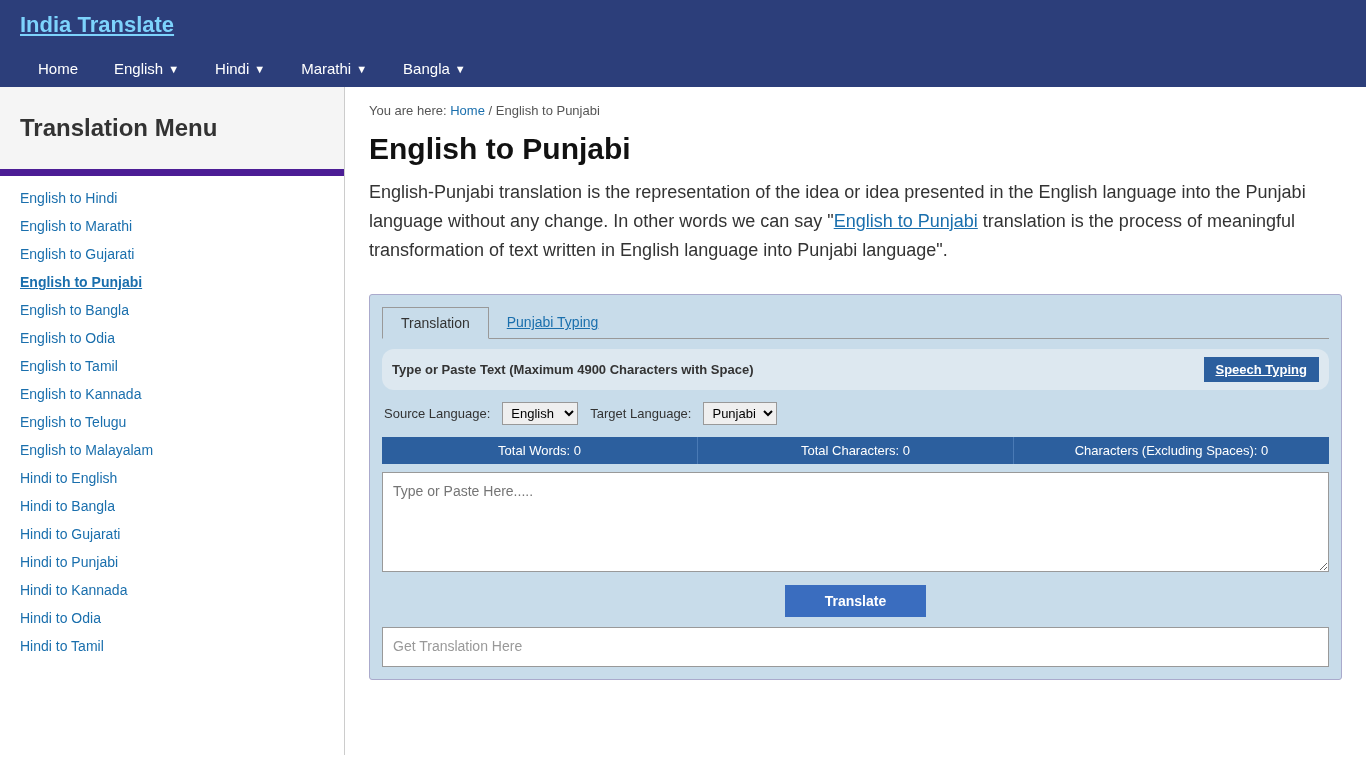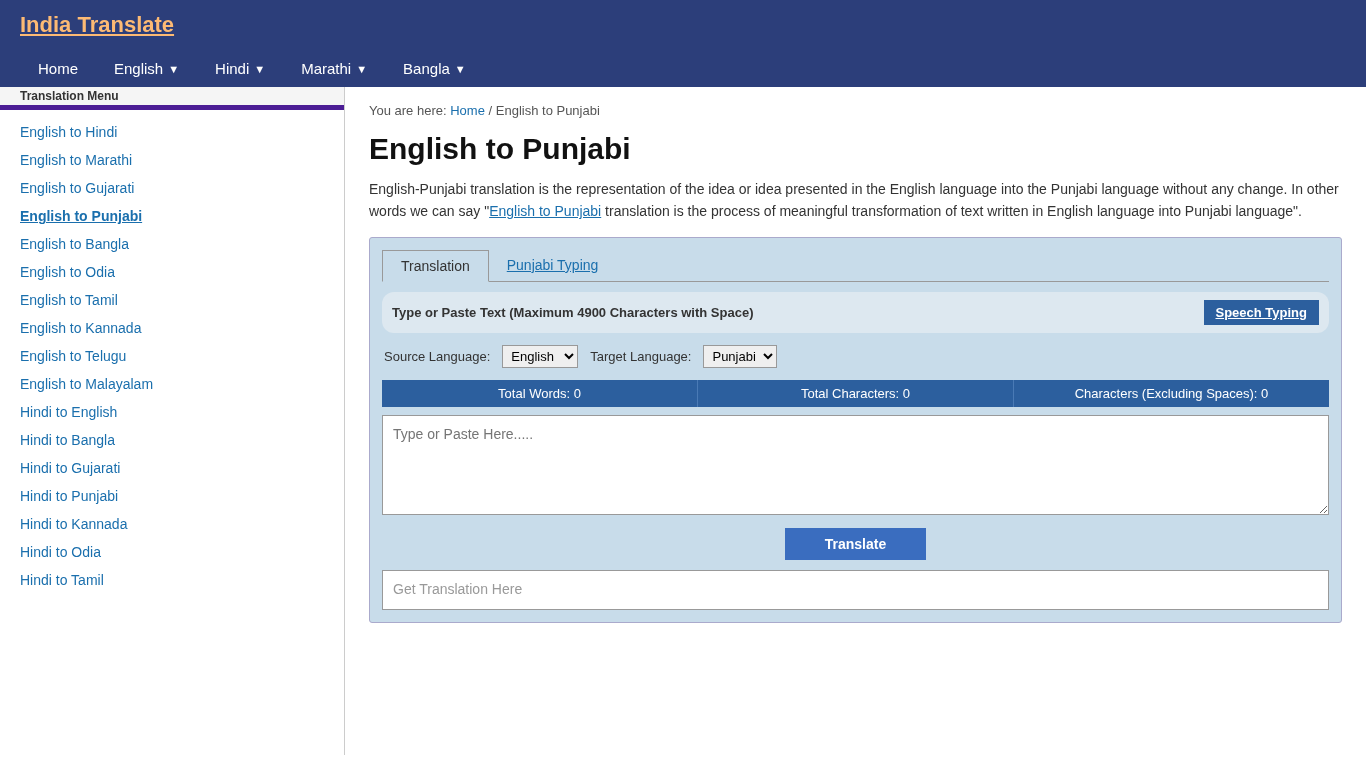--- a/index.html
+++ b/index.html
@@ -4,21 +4,21 @@
   <style>
     * { box-sizing: border-box; margin: 0; padding: 0; }
     body { font-family: Arial, sans-serif; font-size: 14px; color: #333; background: #fff; }
 
     
     #site-header {
       background: #2c3e7a;
       padding: 12px 20px 0 20px;
     }
     #site-title {
-      color: #fdba74;
+      color: #7dd3fc;
       font-size: 22px;
       font-weight: bold;
       text-decoration: underline;
       display: inline-block;
       margin-bottom: 12px;
       cursor: pointer;
     }
     #nav {
       display: flex;
       align-items: center;
@@ -44,24 +44,24 @@
     }
 
     
     #sidebar {
       width: 345px;
       min-width: 345px;
       border-right: 1px solid #ccc;
       padding: 0;
     }
     #sidebar-title {
-      font-size: 12px;
-      font-weight: bold;
-      padding: 2px 20px;
-      border-bottom: 5px solid #4c1d95;
+      font-size: 24px;
+      font-weight: bold;
+      padding: 27px 20px;
+      border-bottom: 7px solid #4c1d95;
       background: #f5f5f5;
     }
     #sidebar-links {
       padding: 8px 0;
     }
     .sidebar-link {
       display: block;
       color: #1a6fad;
       padding: 6px 20px;
       text-decoration: none;
@@ -93,23 +93,23 @@
     
     #page-title {
       font-size: 30px;
       font-weight: bold;
       margin-bottom: 12px;
       color: #111;
     }
 
     
     #description {
-      font-size: 14px;
+      font-size: 18px;
       line-height: 1.6;
-      margin-bottom: 14px;
+      margin-bottom: 30px;
       color: #333;
     }
     #description a {
       color: #1a6fad;
       text-decoration: underline;
     }
 
     
     #translation-box {
       background: #c8dcea;

